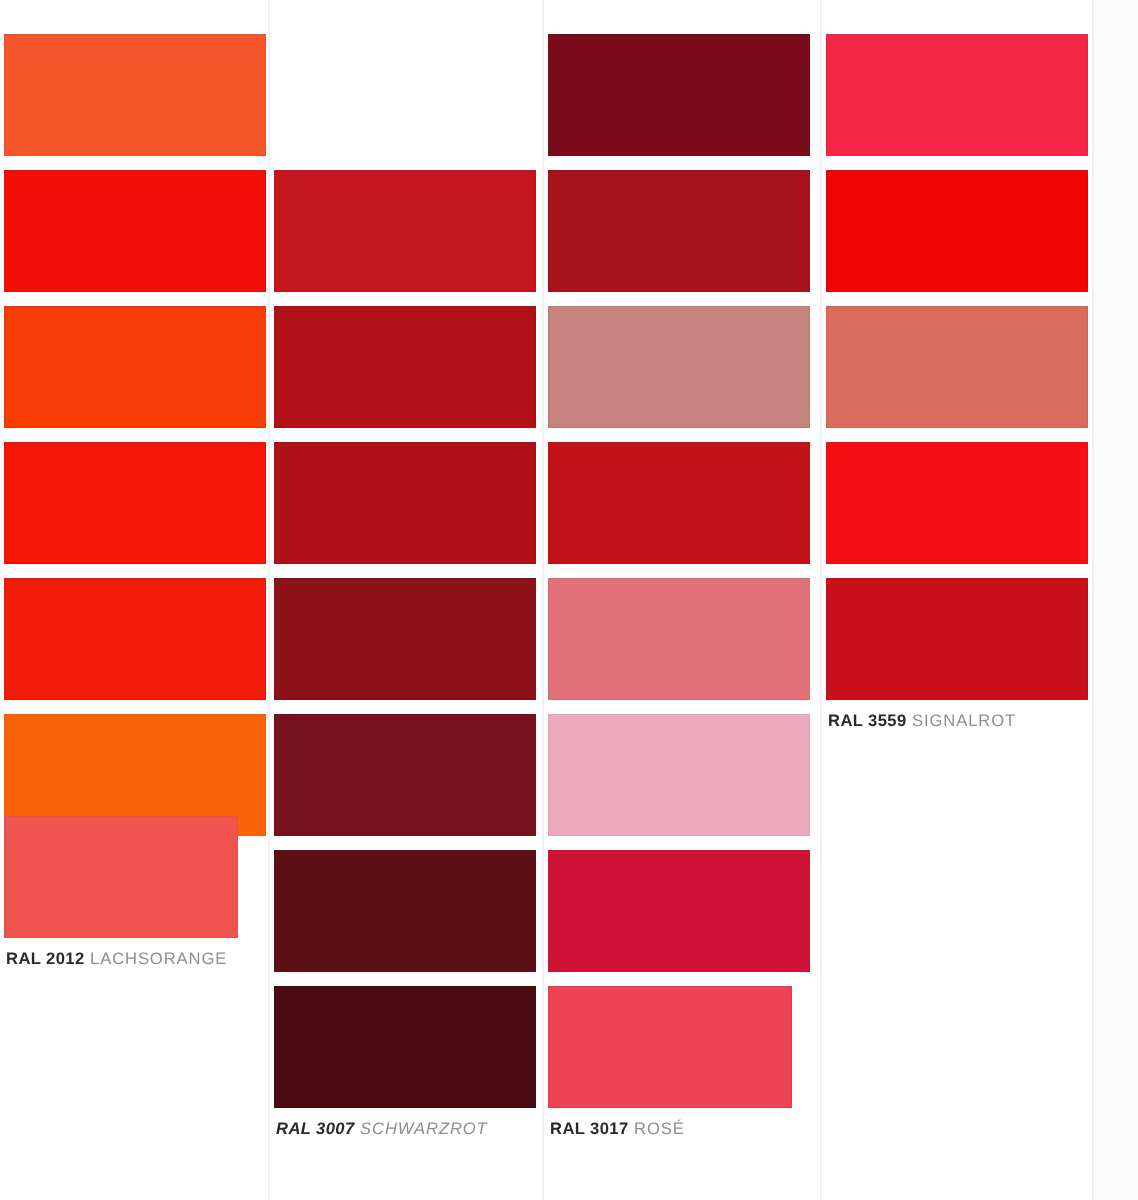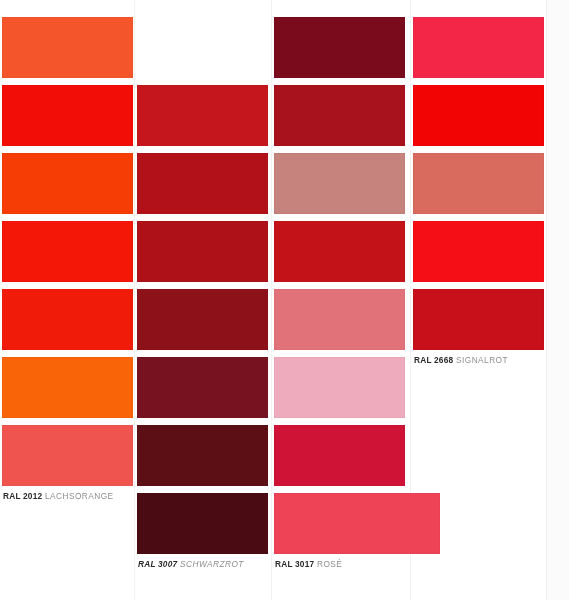--- a/index.html
+++ b/index.html
@@ -112,21 +112,21 @@
         <div class="label"><span class="code">RAL 2009</span><span class="name"> VERKEHRSORANGE</span></div>
       </div>
       <div class="cell" style="left: 2px; top: 289px; width: 131px; height: 78px;">
         <div class="swatch" style="height: 61px; background: rgb(240, 28, 9);"></div>
         <div class="label"><span class="code">RAL 2010</span><span class="name"> SIGNALORANGE</span></div>
       </div>
       <div class="cell" style="left: 2px; top: 357px; width: 131px; height: 78px;">
         <div class="swatch" style="height: 61px; background: rgb(250, 100, 8);"></div>
         <div class="label"><span class="code">RAL 2011</span><span class="name"> TIEFORANGE</span></div>
       </div>
-      <div class="cell" style="left: 2px; top: 425px; width: 131px; height: 78px;">
+      <div class="cell" style="left: 2px; top: 408px; width: 117px; height: 78px;">
         <div class="swatch" style="height: 61px; background: rgb(240, 84, 79);"></div>
         <div class="label"><span class="code">RAL 2012</span><span class="name"> LACHSORANGE</span></div>
       </div>
       <div class="cell" style="left: 137px; top: 85px; width: 131px; height: 78px;">
         <div class="swatch" style="height: 61px; background: rgb(196, 22, 28);"></div>
         <div class="label"><span class="code">RAL 3000</span><span class="name"> FEUERROT</span></div>
       </div>
       <div class="cell" style="left: 137px; top: 153px; width: 131px; height: 78px;">
         <div class="swatch" style="height: 61px; background: rgb(178, 17, 25);"></div>
         <div class="label"><span class="code">RAL 3001</span><span class="name"> SIGNALROT</span></div>
@@ -172,21 +172,21 @@
         <div class="label"><span class="code">RAL 3014</span><span class="name"> ALTROSA</span></div>
       </div>
       <div class="cell" style="left: 274px; top: 357px; width: 131px; height: 78px;">
         <div class="swatch" style="height: 61px; background: rgb(239, 171, 190);"></div>
         <div class="label"><span class="code">RAL 3015</span><span class="name"> HELLROSA</span></div>
       </div>
       <div class="cell" style="left: 274px; top: 425px; width: 131px; height: 78px;">
         <div class="swatch" style="height: 61px; background: rgb(206, 19, 54);"></div>
         <div class="label"><span class="code">RAL 3016</span><span class="name"> KORALLENROT</span></div>
       </div>
-      <div class="cell" style="left: 274px; top: 493px; width: 122px; height: 78px; padding-left: 44px;">
+      <div class="cell" style="left: 274px; top: 493px; width: 122px; height: 78px;">
         <div class="swatch" style="height: 61px; background: rgb(238, 66, 87);"></div>
         <div class="label"><span class="code">RAL 3017</span><span class="name"> ROSÉ</span></div>
       </div>
       <div class="cell" style="left: 413px; top: 17px; width: 131px; height: 78px;">
         <div class="swatch" style="height: 61px; background: rgb(244, 38, 71);"></div>
         <div class="label"><span class="code">RAL 3018</span><span class="name"> ERDBEERROT</span></div>
       </div>
       <div class="cell" style="left: 413px; top: 85px; width: 131px; height: 78px;">
         <div class="swatch" style="height: 61px; background: rgb(243, 4, 4);"></div>
         <div class="label"><span class="code">RAL 3020</span><span class="name"> VERKEHRSROT</span></div>
@@ -194,16 +194,16 @@
       <div class="cell" style="left: 413px; top: 153px; width: 131px; height: 78px;">
         <div class="swatch" style="height: 61px; background: rgb(217, 106, 94);"></div>
         <div class="label"><span class="code">RAL 3022</span><span class="name"> LACHSROT</span></div>
       </div>
       <div class="cell" style="left: 413px; top: 221px; width: 131px; height: 78px;">
         <div class="swatch" style="height: 61px; background: rgb(246, 14, 22);"></div>
         <div class="label"><span class="code">RAL 3027</span><span class="name"> HIMBEERROT</span></div>
       </div>
       <div class="cell" style="left: 413px; top: 289px; width: 131px; height: 78px;">
         <div class="swatch" style="height: 61px; background: rgb(200, 16, 27);"></div>
-        <div class="label"><span class="code">RAL 2668</span><span class="name"> SIGNALROT</span></div>
+        <div class="label"><span class="code">RAL 3559</span><span class="name"> SIGNALROT</span></div>
       </div>
     </div>
 </div>
 
 </body></html>

